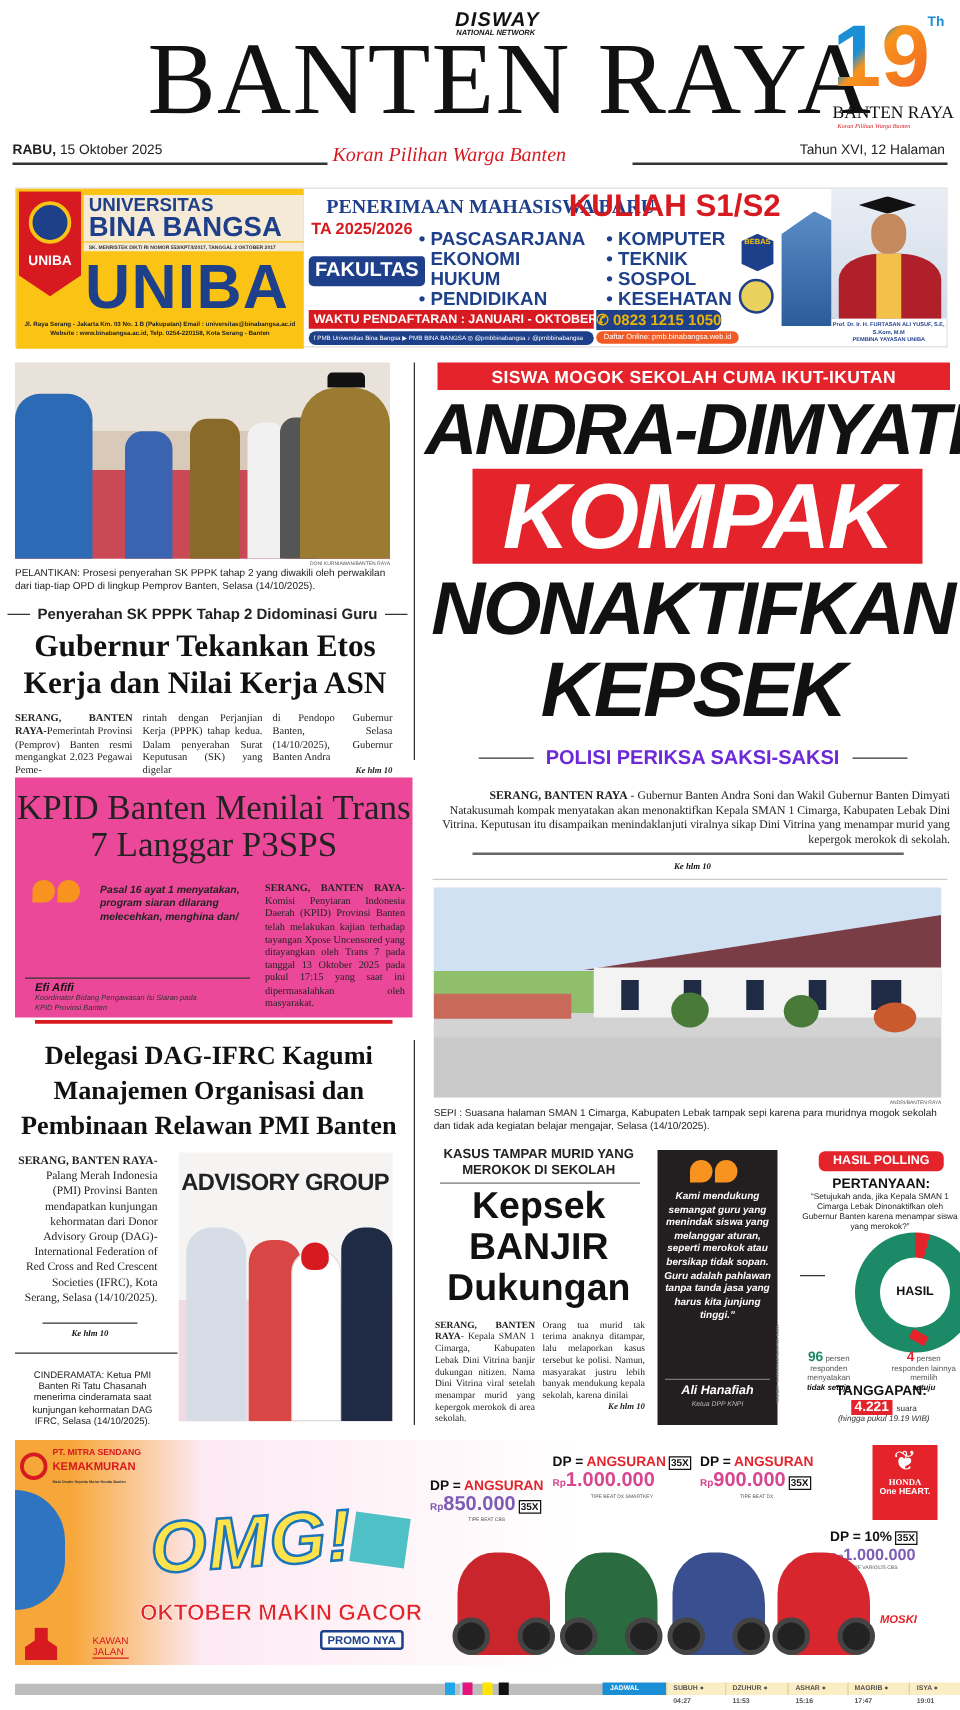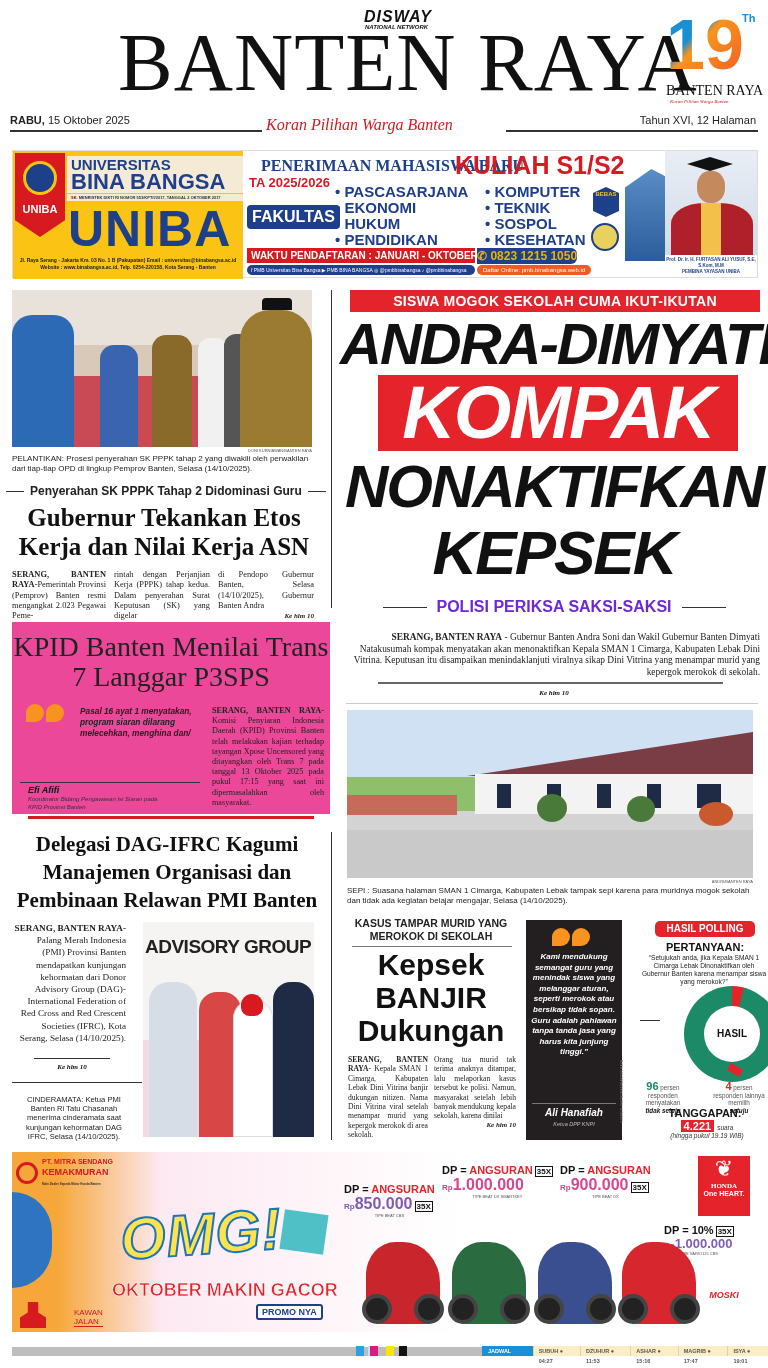--- a/index.html
+++ b/index.html
@@ -115,21 +115,21 @@
 .dp .l2{font-size:16px;color:#7e5bb5}
 .dp .l2 .rp{font-size:8px}
 .dp .x{font-size:8px;color:#111;border:1px solid #111;padding:0 1px;margin-left:2px}
 .dp .tp{display:block;font-size:4px;color:#555;font-weight:400;text-align:center}
 .moto{position:absolute;width:74px;height:82px;top:1242px;border-radius:40% 50% 20% 20%}
 .wheel{position:absolute;width:30px;height:30px;border-radius:50%;background:#222;border:4px solid #444;top:52px}
 .hondalogo{left:698px;top:1156px;width:52px;height:60px;background:#e4232b;color:#fff;text-align:center;font-family:"Liberation Sans",sans-serif}
 .hondalogo .w{font-size:22px;line-height:26px}
 .hondalogo .h{font-family:"Liberation Serif",serif;font-size:7px;font-weight:700}
 .hondalogo .o{font-size:7px;font-weight:700}
-.moski{left:704px;top:1290px;width:40px;text-align:center;font-family:"Liberation Sans",sans-serif;font-weight:900;font-style:italic;font-size:9px;color:#e4232b}
+.moski{left:704px;top:1290px;width:40px;text-align:left;font-family:"Liberation Sans",sans-serif;font-weight:900;font-style:italic;font-size:9px;color:#e4232b}
 
 .foot{left:12px;top:1347px;width:746px;height:9px;background:#bdbdbd}
 .sw{position:absolute;top:1346px;width:8px;height:10px}
 .salat{left:482px;top:1346px;height:10px;display:flex;font-family:"Liberation Sans",sans-serif;font-size:5.5px;font-weight:700}
 .salat .lab{background:#1a8fd6;color:#fff;padding:0 6px;line-height:10px}
 .salat .t{background:#fbeec5;color:#555;padding:0 5px;line-height:10px;border-left:1px solid #e2d3a3}
 </style>
 </head>
 <body>
 
@@ -275,21 +275,21 @@
 <div class="caption" style="left:347px;top:886px;width:412px">SEPI : Suasana halaman SMAN 1 Cimarga, Kabupaten Lebak tampak sepi karena para muridnya mogok sekolah dan tidak ada kegiatan belajar mengajar, Selasa (14/10/2025).</div>
 
 <div class="abs" style="left:347px;top:917px;width:168px;text-align:center;font-family:'Liberation Sans',sans-serif;font-weight:700;font-size:10.5px;line-height:12.5px;color:#222">KASUS TAMPAR MURID YANG MEROKOK DI SEKOLAH</div>
 <div class="abs" style="left:352px;top:946px;width:160px;height:1px;background:#777"></div>
 <div class="abs" style="left:340px;top:948px;width:182px;text-align:center;font-family:'Liberation Sans',sans-serif;font-weight:900;font-size:30px;line-height:33px;color:#111">
   <div>Kepsek</div>
     <div>BANJIR</div>
     <div>Dukungan</div>
 </div>
 <div class="body" style="left:348px;top:1055px;width:80px;font-size:7.6px;line-height:9.4px"><b>SERANG, BANTEN RAYA</b><span>- Kepala SMAN 1 Cimarga, Kabupaten Lebak Dini Vitrina banjir dukungan nitizen. Nama Dini Vitrina viral setelah menampar murid yang kepergok merokok di area sekolah.</span></div>
-<div class="body" style="left:434px;top:1055px;width:82px;font-size:7.6px;line-height:9.4px"><span>Orang tua murid tak terima anaknya ditampar, lalu melaporkan kasus tersebut ke polisi. Namun, masyarakat setelah lebih banyak mendukung kepala sekolah, karena dinilai</span><div style="text-align:right" class="kehlm">Ke hlm 10</div></div>
+<div class="body" style="left:434px;top:1055px;width:82px;font-size:7.6px;line-height:9.4px"><span>Orang tua murid tak terima anaknya ditampar, lalu melaporkan kasus tersebut ke polisi. Namun, masyarakat justru lebih banyak mendukung kepala sekolah, karena dinilai</span><div style="text-align:right" class="kehlm">Ke hlm 10</div></div>
 
 <div class="abs darkq">
   <div class="marks"><span class="qmark"></span><span class="qmark"></span></div>
   <div class="qt">Kami mendukung semangat guru yang menindak siswa yang melanggar aturan, seperti merokok atau bersikap tidak sopan. Guru adalah pahlawan tanpa tanda jasa yang harus kita junjung tinggi.”</div>
   <div class="r"></div>
   <div class="nm">Ali Hanafiah</div>
   <div class="rl">Ketua DPP KNPI</div>
 </div>
 <div class="abs" style="left:620px;top:1060px;font-family:'Liberation Sans',sans-serif;font-size:3.5px;color:#777;writing-mode:vertical-rl;transform:rotate(180deg)">SUMBER: INSTAGRAM/BANTEN RAYA</div>
 

